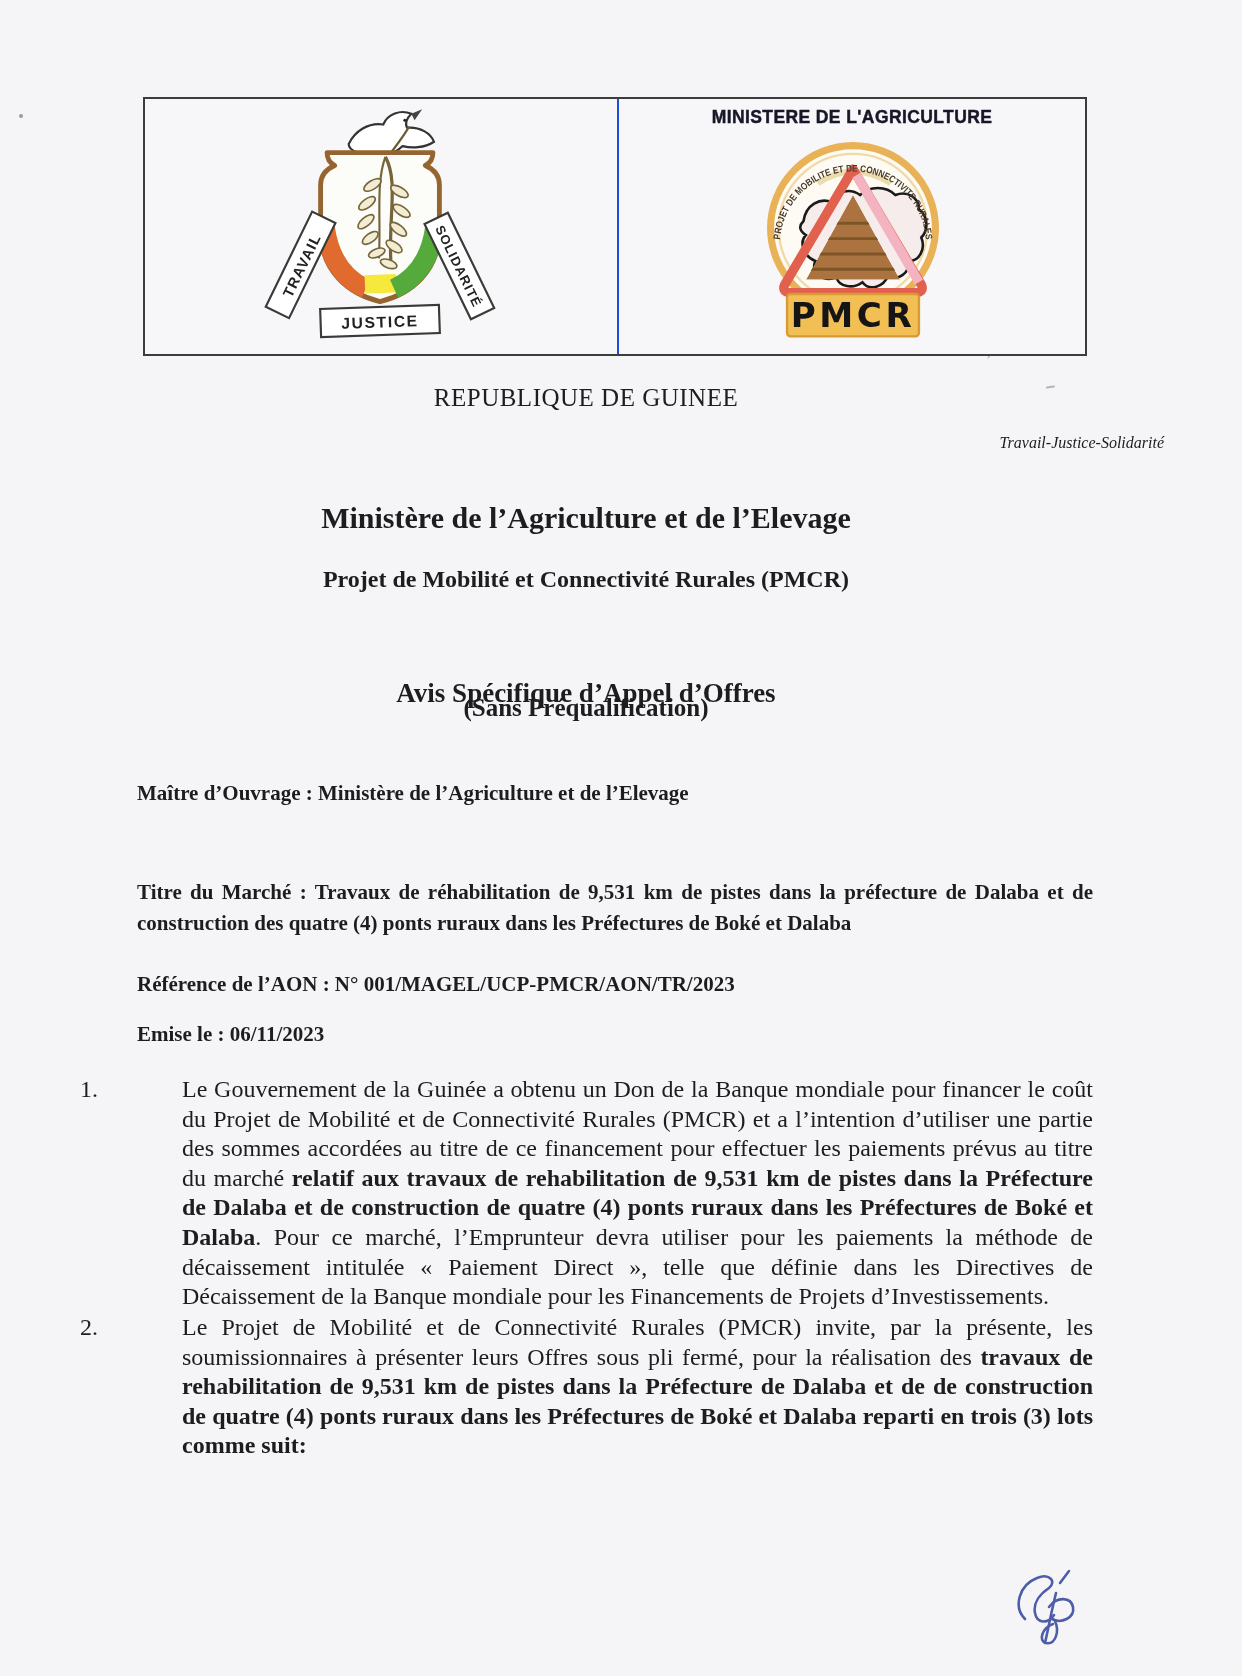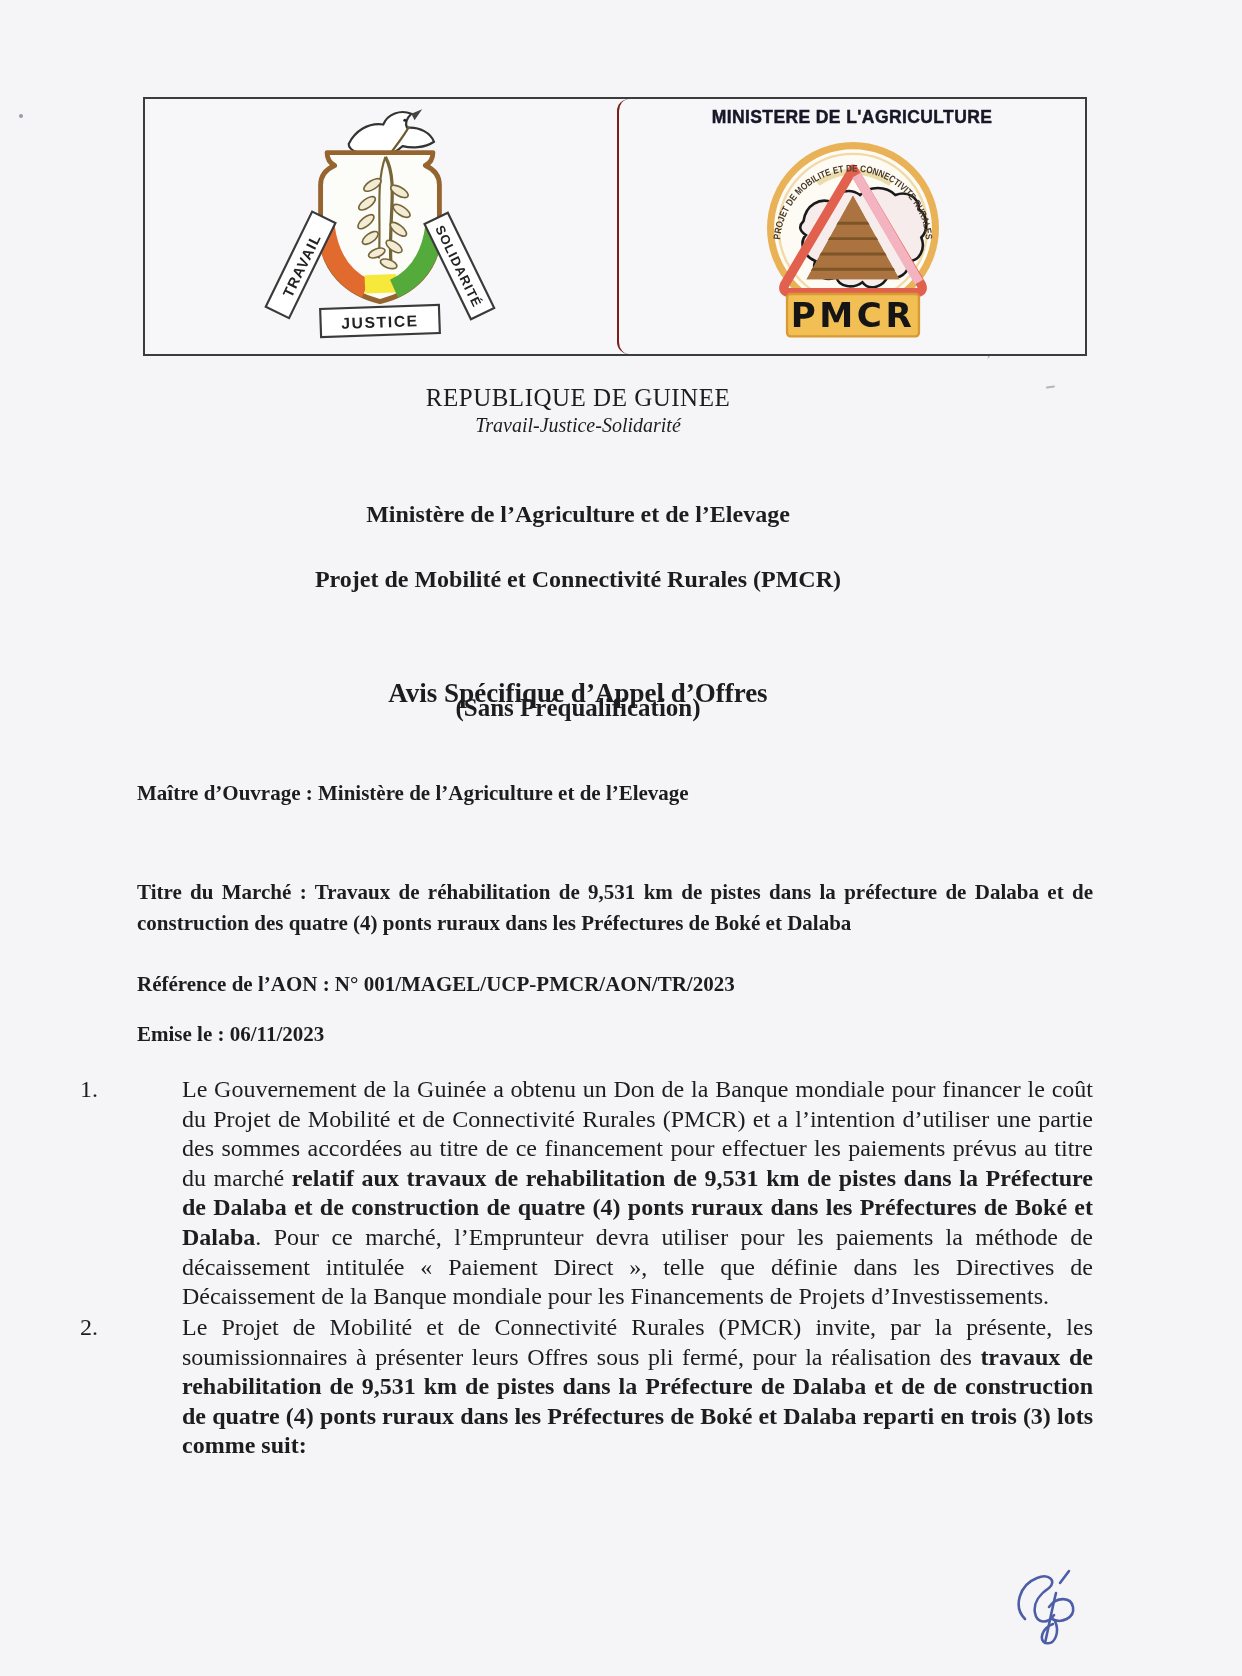--- a/index.html
+++ b/index.html
@@ -8,35 +8,35 @@
     background:#f5f5f7; overflow:hidden;
     font-family:"Liberation Serif","DejaVu Serif",serif;
     color:#1d1d1f;
   }
   
   .header-box{
     position:absolute; left:143px; top:97px; width:944px; height:259px;
     border:2px solid #3c3c3c; background:#f7f7f9; display:flex; box-sizing:border-box;
   }
   .cell-left{width:472px; height:100%; position:relative;}
-  .cell-right{flex:1; height:100%; position:relative; border-left:2px solid #7f1d1d;border-radius:12px;}
+  .cell-right{flex:1; height:100%; position:relative; border-left:2px solid #1d4ed8;}
   .coat-svg{position:absolute; left:100px; top:8px;}
   .ministry-label{
     position:absolute; left:0; top:8px; width:100%;
     text-align:center;
     font-family:"Liberation Sans","DejaVu Sans",sans-serif;
     font-weight:bold; font-size:17.5px; letter-spacing:.4px; color:#171728;
     -webkit-text-stroke:.45px #171728;
   }
   .pmcr-svg{position:absolute; left:128px; top:30px;}
   
-  .center-col{position:absolute; left:0; width:1156px; text-align:center;}
+  .center-col{position:absolute; left:0; width:1156px; text-align:center;padding-left:8px;}
   .t-republic{top:384px; font-size:25px; letter-spacing:.5px;}
-  .t-motto{top:414px; font-size:20px; font-style:italic;}
-  .t-ministry{top:501px; font-size:24px; font-weight:bold;}
+  .t-motto{top:434px; font-size:16px; font-style:italic;text-align:right;}
+  .t-ministry{top:501px; font-size:30px; font-weight:bold;}
   .t-project{top:566px; font-size:24px; font-weight:bold;}
   .t-avis1{top:660px; font-size:27px; font-weight:bold;margin-top:18px;}
   .t-avis2{top:694px; font-size:25px; font-weight:bold;}
   
   .meta-line{position:absolute; left:137px; width:956px; font-weight:bold; font-size:21px;}
   .m-owner{top:781px;}
   .m-ref{top:829px;}
   .m-market{top:877px; line-height:30.5px; text-align:justify;}
   .m-aon{top:972px;}
   .m-emise{top:1022px;}

